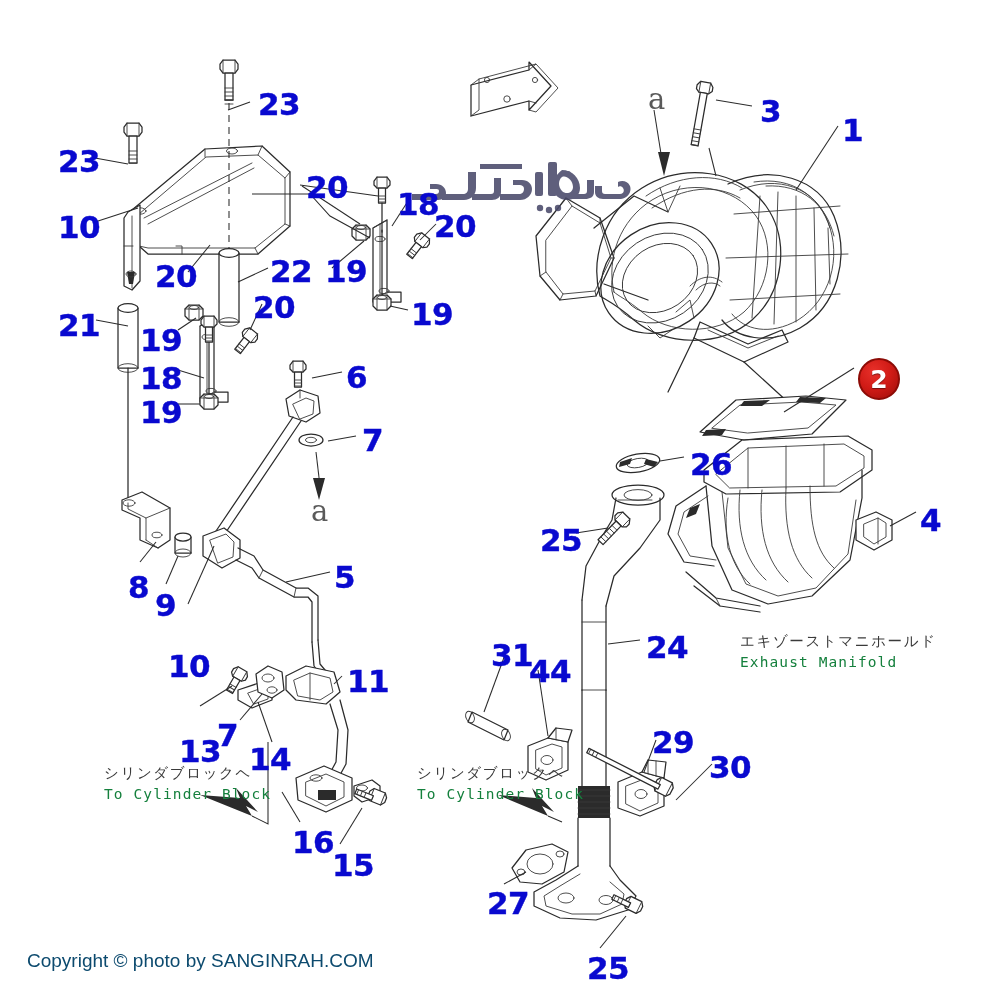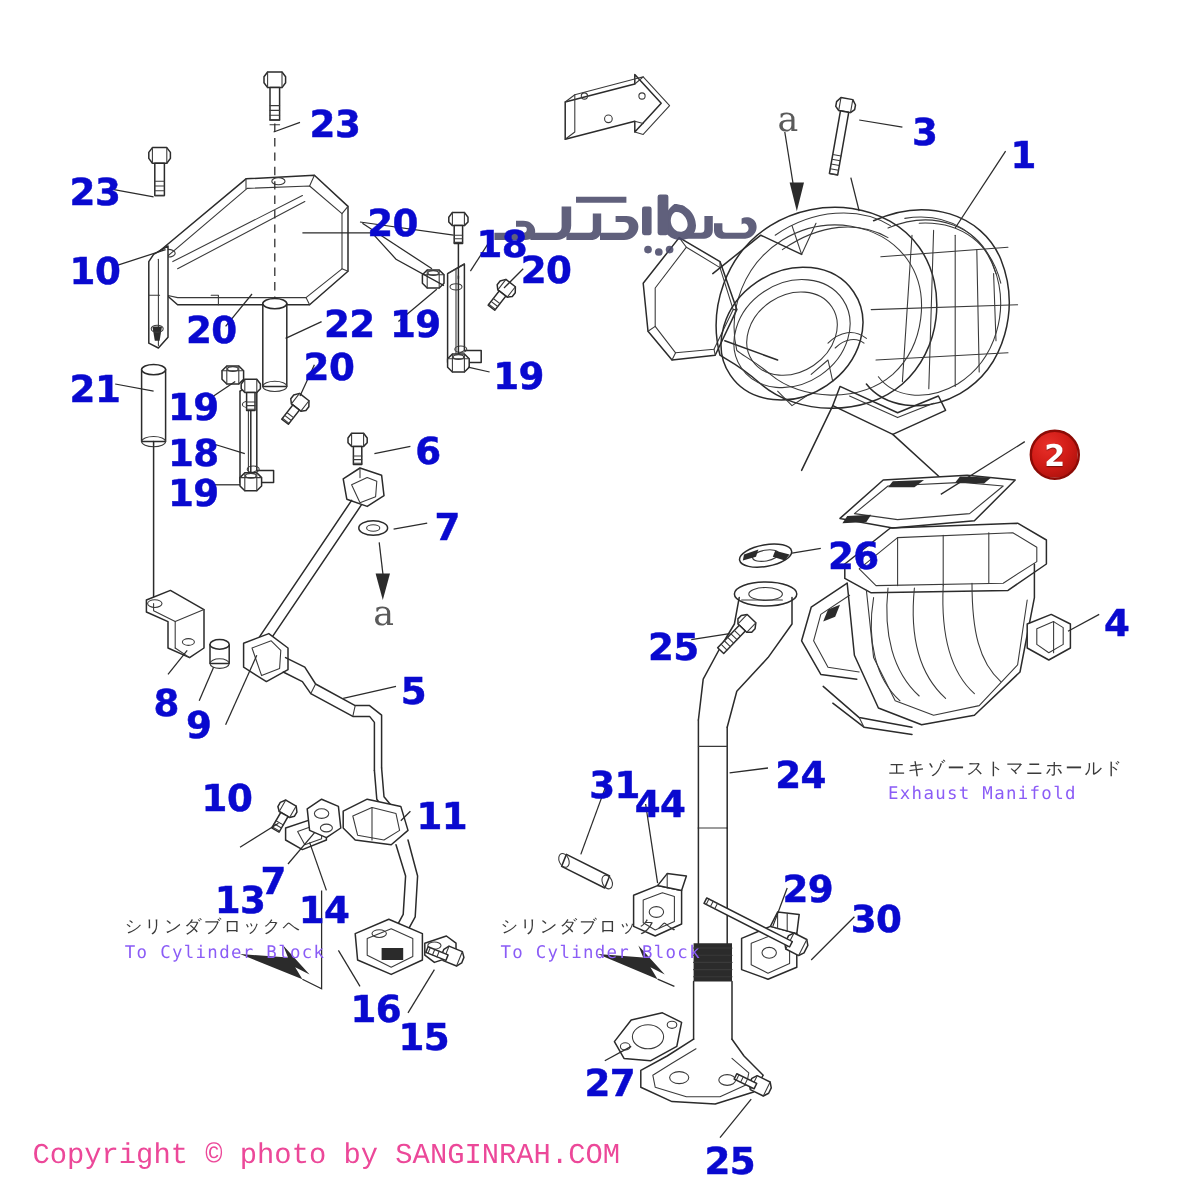--- a/index.html
+++ b/index.html
@@ -33,42 +33,42 @@
     font-size:14.5px;
     line-height:1.45;
     letter-spacing:1.6px;
     white-space:nowrap;
   }
   .jp-label .en{
     display:block;
     font-family:"DejaVu Sans Mono","Liberation Mono",monospace;
     font-size:14.5px;
     letter-spacing:1.1px;
-    color:#8b5cf6;
+    color:#15803d;
   }
   .circle-callout{
     position:absolute;
     width:42px;height:42px;
     border-radius:50%;
     background:radial-gradient(circle at 36% 30%, #e8302a 0%, #d01b16 48%, #9c0d08 100%);
     border:2px solid #8c0b06;
     box-sizing:border-box;
     color:#ffffff;
     font-family:"DejaVu Sans",sans-serif;
     font-weight:bold;
     font-size:25px;
     display:flex;align-items:center;justify-content:center;
     text-shadow:0 1px 1px rgba(0,0,0,.45);
   }
   #copyright{
     position:absolute;
     left:27px; top:950px;
-    color:#ec4899;
-    font-family:Liberation Mono, monospace;
-    font-size:24px;
+    color:#0c4a6e;
+    font-family:Liberation Sans, sans-serif;
+    font-size:19px;
     white-space:nowrap;
   }
   #watermark{
     position:absolute;
     left:372px; top:158px;
     width:280px; height:80px;
     pointer-events:none;
   }
 </style>
 </head>

